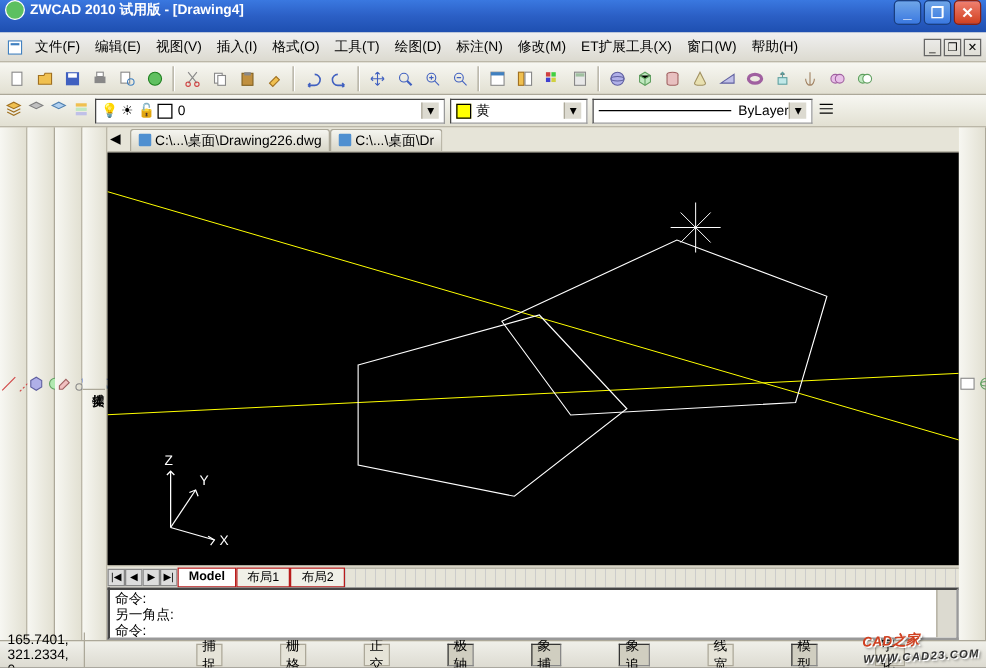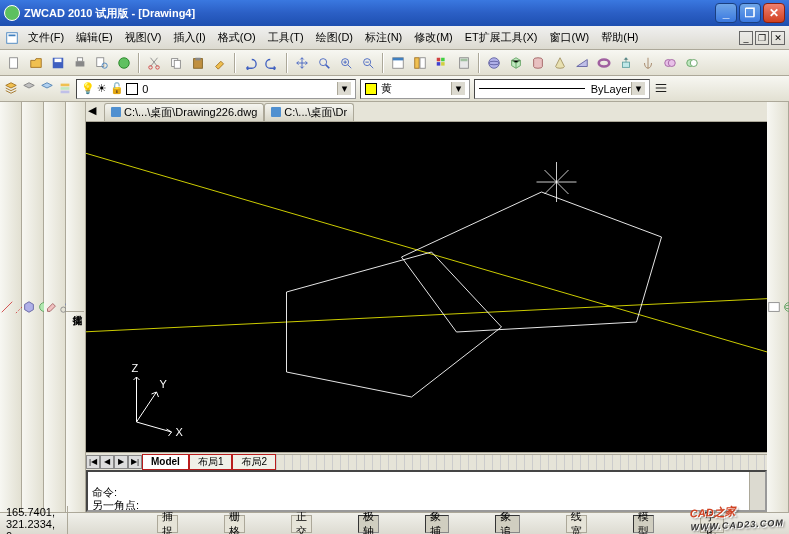--- a/index.html
+++ b/index.html
@@ -1,18 +1,18 @@
 <!DOCTYPE html>
 <html><head>
 <meta charset="utf-8">
 <style>
 * { margin: 0; padding: 0; box-sizing: border-box; font-family: "Microsoft YaHei", Tahoma, sans-serif; font-size: 11px; }
 body { width: 789px; height: 534px; background: #ece9d8; overflow: hidden; position: relative; }
 
-.titlebar { height: 26px; background: linear-gradient(#3a78e0,#2b5fc5 50%,#1e4fb0); display: flex; align-items: center; padding: 0 4px; color: white; font-weight: bold; }
+.titlebar { height: 26px; background: linear-gradient(#3a78e0,#2b5fc5 50%,#1e4fb0); display: flex; padding: 0 4px; color: white; font-weight: bold; }
 .titlebar .appicon { width: 16px; height: 16px; background: #5dc060; border-radius: 50%; margin-right: 4px; border: 1px solid #fff; }
 .titlebar .spacer { flex: 1; }
 .winbtn { width: 22px; height: 20px; margin-left: 2px; border-radius: 4px; display: flex; align-items: center; justify-content: center; font-weight: bold; font-size: 12px; }
 .winbtn.min, .winbtn.max { background: linear-gradient(#6fa6e8,#3a78e0); border: 1px solid #1a3f80; }
 .winbtn.close { background: linear-gradient(#f08070,#d04020); border: 1px solid #8a2010; color: white; }
 
 .menubar { height: 24px; background: linear-gradient(#f0f0f0,#dcdad0); display: flex; align-items: center; padding: 0 4px; border-bottom: 1px solid #aca899; }
 .menubar .micon { width: 16px; height: 16px; display: flex; align-items: center; justify-content: center; margin-right: 2px; }
 .menubar .mitem { padding: 2px 6px; cursor: default; }
 .menubar .subwin { margin-left: auto; display: flex; gap: 2px; }
@@ -39,21 +39,21 @@
 
 .viewport { flex: 1; background: #000; position: relative; overflow: hidden; }
 .viewport svg { width: 100%; height: 100%; }
 
 .modeltabs { height: 18px; background: #e6e4d8; display: flex; align-items: center; border-top: 1px solid #aca899; }
 .navbtn { width: 14px; height: 14px; border: 1px solid #888; background: #ddd; font-size: 8px; display: flex; align-items: center; justify-content: center; }
 .mtab { height: 16px; padding: 0 8px; background: #f0f0e8; border: 1px solid #b91c1c; font-size: 10px; display: flex; align-items: center; }
 .mtab.active { background: #fff; font-weight: bold; }
 .hrule { flex: 1; height: 16px; background: repeating-linear-gradient(90deg,#ccc 0,#ccc 1px,transparent 1px,transparent 8px); border-top: 1px solid #aca899; }
 
-.cmdline { height: 42px; background: white; border: 2px inset #999; overflow: hidden; padding: 14px 4px; font-family: SimSun, monospace; font-size: 12px; line-height: 13px; position: relative; }
+.cmdline { height: 42px; background: white; border: 2px inset #999; overflow: hidden; padding: 1px 4px; font-family: SimSun, monospace; font-size: 12px; line-height: 13px; position: relative; }
 .cmdline .cscroll { position: absolute; right: 0; top: 0; width: 16px; height: 100%; background: #dcdad0; border-left: 1px solid #aca899; }
 
 .statusbar { height: 23px; background: linear-gradient(#f0f0ea,#dcdad0); border-top: 1px solid #aca899; display: flex; align-items: center; font-size: 11px; gap: 44px; }
 .statusbar .coords { width: 180px; padding: 0 6px; border-right: 1px solid #aca899; }
 .statusbar .stbtn { padding: 0 4px; height: 18px; border: 1px solid #aca899; margin: 0 1px; display: flex; align-items: center; background: #e6e4d8; }
 .statusbar .stbtn.active { border: 1px inset #888; background: #d0cec0; }
 .statusbar .sfill { flex: 1; }
 
 .watermark { position: absolute; right: 6px; bottom: 4px; font-size: 18px; font-weight: bold; font-style: italic; color: #d04020; text-shadow: 1px 1px 0 #fff, 2px 2px 2px rgba(0,0,0,.4); pointer-events: none; transform: rotate(-3deg); }
 .watermark .sub { font-size: 9px; color: #333; display: block; letter-spacing: 1px; }

